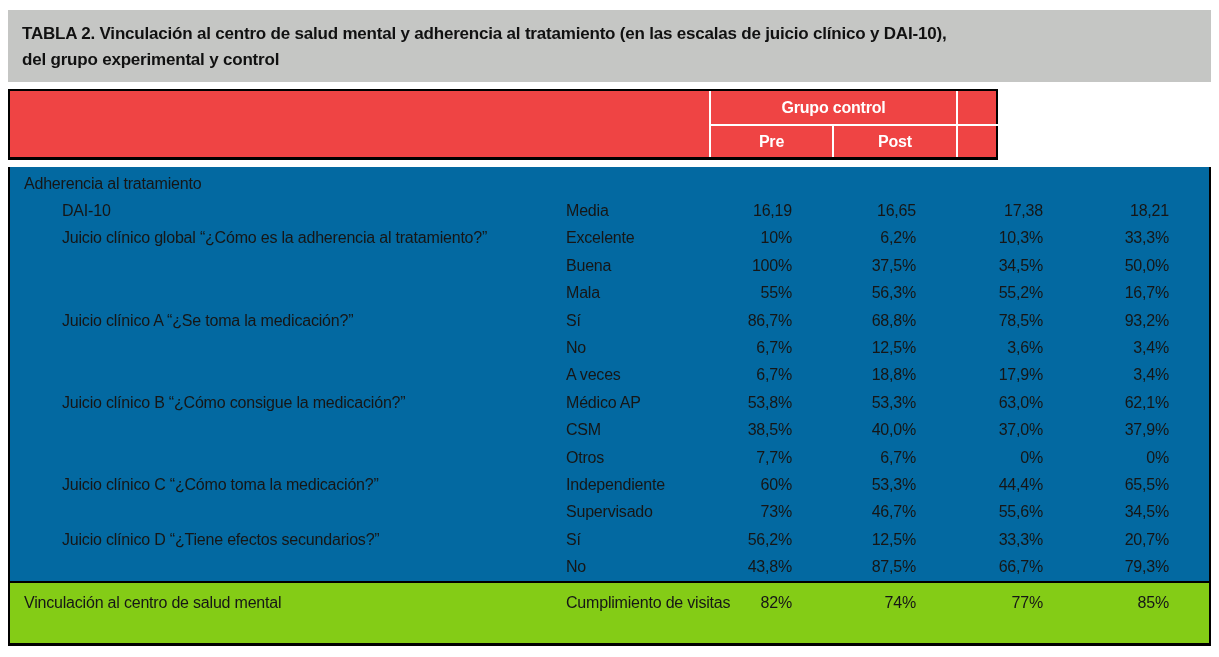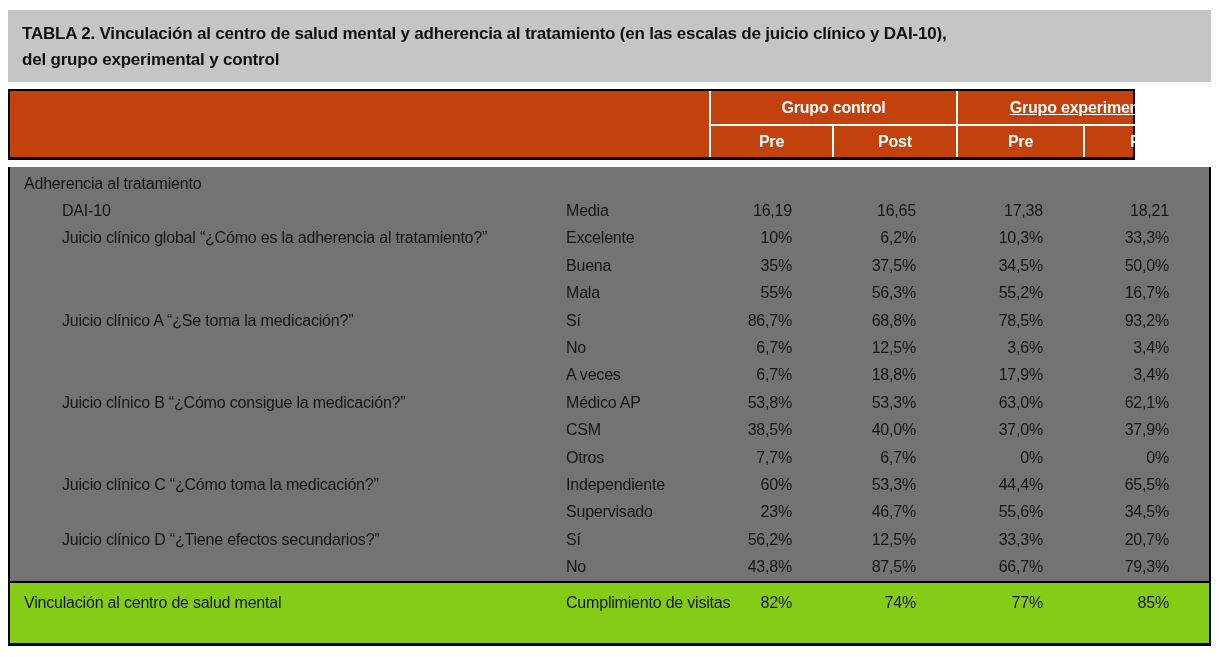--- a/index.html
+++ b/index.html
@@ -10,41 +10,41 @@
     color:#161616; letter-spacing:-0.2px;
   }
   
   .title-bar {
     width:1203px; height:72px; box-sizing:border-box;
     background:#c5c6c4; padding:11px 14px 0 14px;
     font-size:17px; font-weight:bold; line-height:26px; color:#111;
   }
   
   .header-block {
-    margin-top:7px; width:1127px; box-sizing:border-box;
+    margin-top:7px; width:990px; box-sizing:border-box;
     border:2px solid #000; border-bottom:3px solid #000;
-    background:#c2410c; color:#fff;
+    background:#ef4444; color:#fff;
     display:grid;
     grid-template-columns:699px 123px 124px 127px 126px;
     grid-template-rows:33px 33px;
   }
   .hcell {
     display:flex; align-items:center; justify-content:center;
     font-size:16px; font-weight:bold;
   }
   .h-empty   { grid-column:1; grid-row:1/3; }
   .h-gc      { grid-column:2/4; grid-row:1; border-left:2px solid #fff; }
   .h-ge      { grid-column:4/6; grid-row:1; border-left:2px solid #fff;text-decoration:underline; }
   .h-sub     { grid-row:2; border-left:2px solid #fff; border-top:2px solid #fff; }
   .h-s1 { grid-column:2; } .h-s2 { grid-column:3; }
   .h-s3 { grid-column:4; } .h-s4 { grid-column:5; }
   
   .body-block {
     margin-top:7px; width:1203px; box-sizing:border-box;
-    background:#737373;
+    background:#0369a1;
     border-left:2px solid #000; border-right:2px solid #000;
     padding-top:3px;
   }
   .brow {
     display:grid;
     grid-template-columns:543px 156px 123px 124px 127px 126px;
     height:27.4px; align-items:center; font-size:16px;
   }
   .c-label { padding-left:14px; white-space:nowrap; overflow:hidden; }
   .c-label.indent { padding-left:52px; }
@@ -102,21 +102,21 @@
         <div class="c-label indent">Juicio clínico global “¿Cómo es la adherencia al tratamiento?”</div>
         <div class="c-cat">Excelente</div>
         <div class="c-val">10%</div>
         <div class="c-val">6,2%</div>
         <div class="c-val">10,3%</div>
         <div class="c-val">33,3%</div>
       </div>
       <div class="brow">
         <div class="c-label indent"></div>
         <div class="c-cat">Buena</div>
-        <div class="c-val">35%</div>
+        <div class="c-val">100%</div>
         <div class="c-val">37,5%</div>
         <div class="c-val">34,5%</div>
         <div class="c-val">50,0%</div>
       </div>
       <div class="brow">
         <div class="c-label indent"></div>
         <div class="c-cat">Mala</div>
         <div class="c-val">55%</div>
         <div class="c-val">56,3%</div>
         <div class="c-val">55,2%</div>
@@ -174,21 +174,21 @@
         <div class="c-label indent">Juicio clínico C “¿Cómo toma la medicación?”</div>
         <div class="c-cat">Independiente</div>
         <div class="c-val">60%</div>
         <div class="c-val">53,3%</div>
         <div class="c-val">44,4%</div>
         <div class="c-val">65,5%</div>
       </div>
       <div class="brow">
         <div class="c-label indent"></div>
         <div class="c-cat">Supervisado</div>
-        <div class="c-val">23%</div>
+        <div class="c-val">73%</div>
         <div class="c-val">46,7%</div>
         <div class="c-val">55,6%</div>
         <div class="c-val">34,5%</div>
       </div>
       <div class="brow">
         <div class="c-label indent">Juicio clínico D “¿Tiene efectos secundarios?”</div>
         <div class="c-cat">Sí</div>
         <div class="c-val">56,2%</div>
         <div class="c-val">12,5%</div>
         <div class="c-val">33,3%</div>

